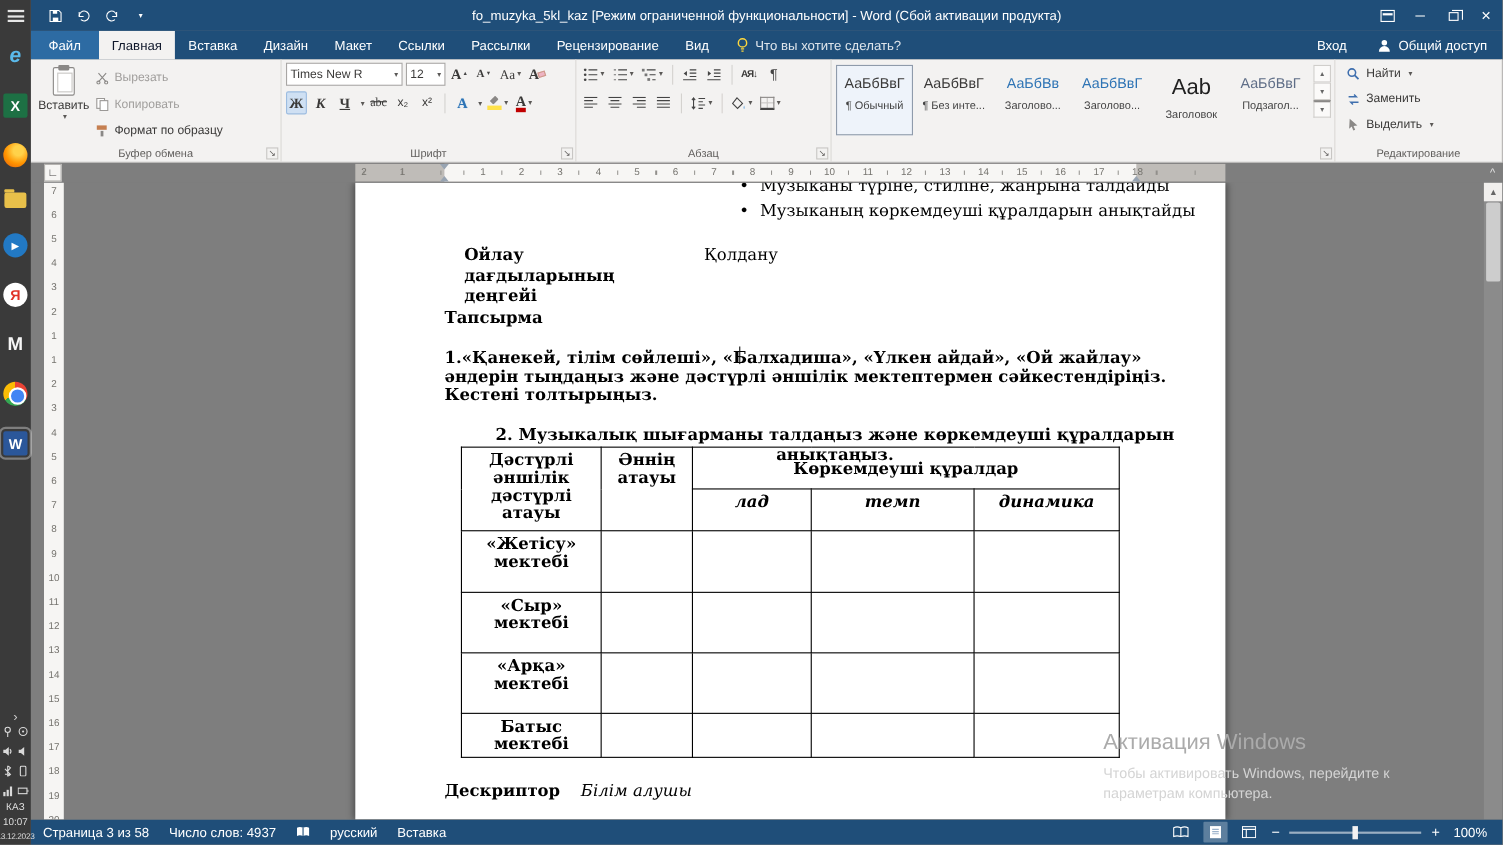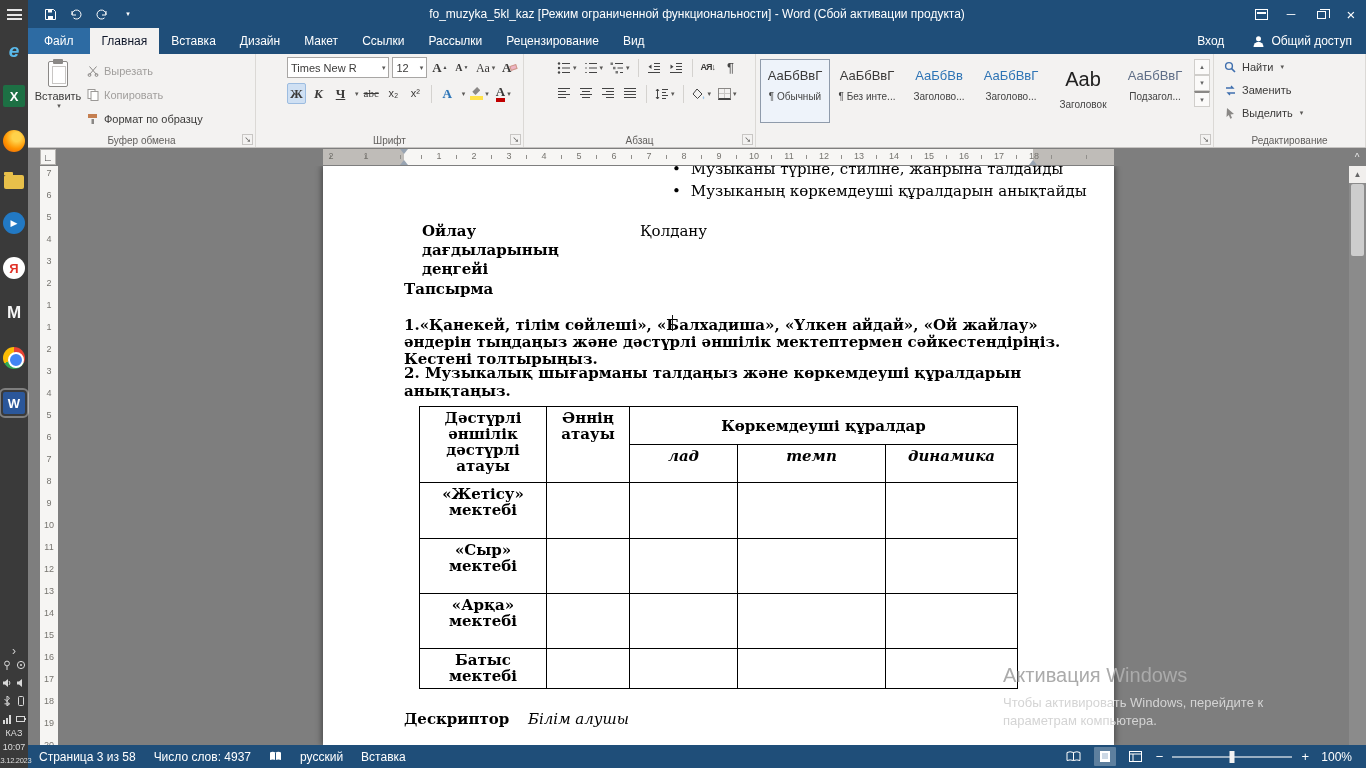--- a/index.html
+++ b/index.html
@@ -69,21 +69,21 @@
 .paste{width:52px;display:flex;flex-direction:column;align-items:center;padding-top:4px;cursor:default;}
 .clipicon{width:20px;height:26px;background:#fdfdfd;border:1px solid #8a8886;border-radius:2px;position:relative;margin-bottom:3px;}
 .clipicon::before{content:"";position:absolute;top:-3px;left:50%;transform:translateX(-50%);width:10px;height:5px;background:#8a8886;border-radius:1px;}
 .clipicon::after{content:"";position:absolute;left:3px;top:4px;width:12px;height:16px;background:#fff;border:1px solid #c8c6c4;}
 .clipcol{display:flex;flex-direction:column;gap:4px;padding-top:4px;}
 .sbtn{display:flex;align-items:center;gap:5px;height:20px;padding:0 3px;white-space:nowrap;cursor:default;}
 .sbtn.dim{color:#a19f9d;}
 
 
 .g-font{width:268px;flex-direction:column;gap:5px;}
-.frow{display:flex;align-items:center;gap:3px;margin-left:27px;}
+.frow{display:flex;align-items:center;gap:3px;}
 .combo{border:1px solid #a8a6a4;background:#fff;height:21px;display:flex;align-items:center;justify-content:space-between;font-size:11px;padding:0 3px;cursor:default;white-space:nowrap;}
 .fname{width:106px;}
 .fsize{width:36px;}
 .btn{display:inline-flex;align-items:center;justify-content:center;height:21px;min-width:19px;padding:0 2px;font-size:13px;cursor:default;line-height:1;}
 .btn .serif{font-weight:bold;}
 .garr{font-size:5px;vertical-align:top;margin-left:1px;color:#444;}
 .small-a{font-size:10px;}
 .eraser{width:7px;height:5px;background:#eeb3c3;border:1px solid #c98;display:inline-block;margin-left:-1px;transform:rotate(-18deg);}
 .b-bold{font-family:"Liberation Serif","DejaVu Serif",serif;font-weight:bold;background:#cfe0f3;border:1px solid #9cbce0;border-radius:2px;}
 .b-it{font-family:"Liberation Serif","DejaVu Serif",serif;font-style:italic;font-weight:bold;}
@@ -143,21 +143,21 @@
 .pre{white-space:pre-line;}
 .bullet{display:flex;gap:10px;left:349px;}
 .b1{top:-6px;}
 .b2{top:16px;}
 .think{top:56px;left:99px;width:190px;line-height:19px;}
 .thinkval{top:56px;left:317px;}
 .taskhead{top:114px;left:81px;}
 .t1{top:150px;left:81px;}
 .t2{top:167px;left:81px;}
 .t3{top:184px;left:81px;}
-.t4{top:198px;left:81px;}
+.t4{top:220px;left:81px;text-align:center;}
 .caret{top:149px;left:349px;width:1px;height:16px;background:#111;}
 .doctable{top:240px;left:96px;border-collapse:collapse;table-layout:fixed;}
 .doctable td{border:1px solid #000;vertical-align:top;text-align:center;font-weight:bold;font-size:15px;line-height:16px;padding:3px 3px;}
 .desc{top:544px;left:81px;}
 .desc-role{top:544px;left:205px;font-style:italic;}
 .desc-item{top:565px;left:134px;}
 .watermark{position:absolute;left:975px;top:498px;width:340px;pointer-events:none;}
 .wm-title{font-size:20px;color:#ababab;margin-bottom:7px;}
 .wm-line{font-size:13px;color:#d4d4d4;line-height:18px;}
 .vscroll{position:absolute;right:0;top:0;bottom:0;width:17px;background:rgba(255,255,255,.10);}
@@ -275,20 +275,27 @@
     <div class="tabsrow">
       <span class="tab file">Файл</span>
       <span class="tab active">Главная</span>
       <span class="tab">Вставка</span>
       <span class="tab">Дизайн</span>
       <span class="tab">Макет</span>
       <span class="tab">Ссылки</span>
       <span class="tab">Рассылки</span>
       <span class="tab">Рецензирование</span>
       <span class="tab">Вид</span>
+      <span class="tellme">
+        <svg width="12" height="14">
+            <circle cx="6" cy="5" r="3.8" fill="none" stroke="#ffd83d" stroke-width="1.3"></circle>
+            <path d="M4.5 10.5h3M5 12.5h2" stroke="#ffd83d" stroke-width="1.2"></path>
+          </svg>
+        <span>Что вы хотите сделать?</span>
+      </span>
       <span class="trspace"></span>
       <span class="signin">Вход</span>
       <span class="share">
         <svg width="13" height="13">
             <circle cx="6.5" cy="3.8" r="2.5" fill="#fff"></circle>
             <path d="M1.5 12a5 5.2 0 0 1 10 0z" fill="#fff"></path>
           </svg>
         <span>Общий доступ</span>
       </span>
     </div>

